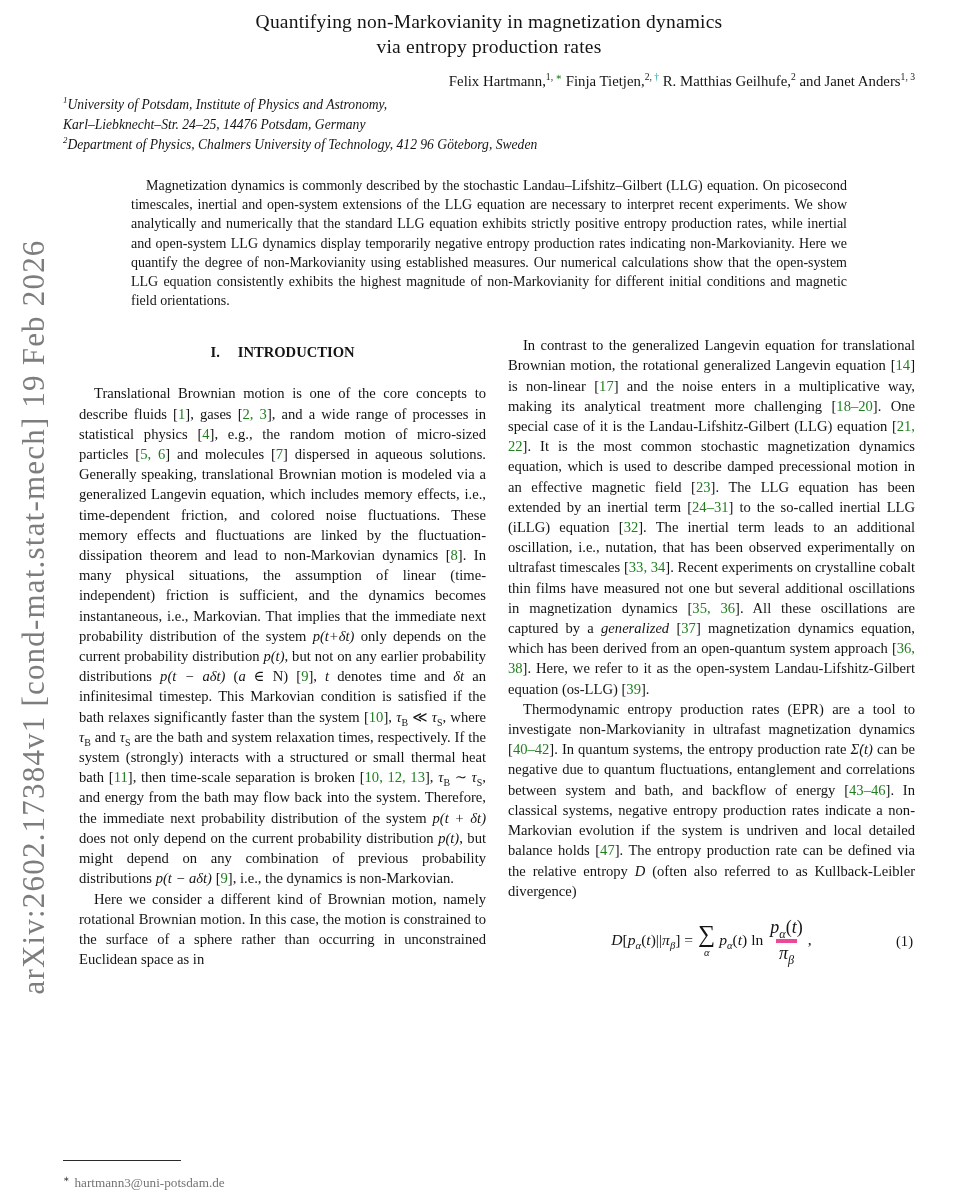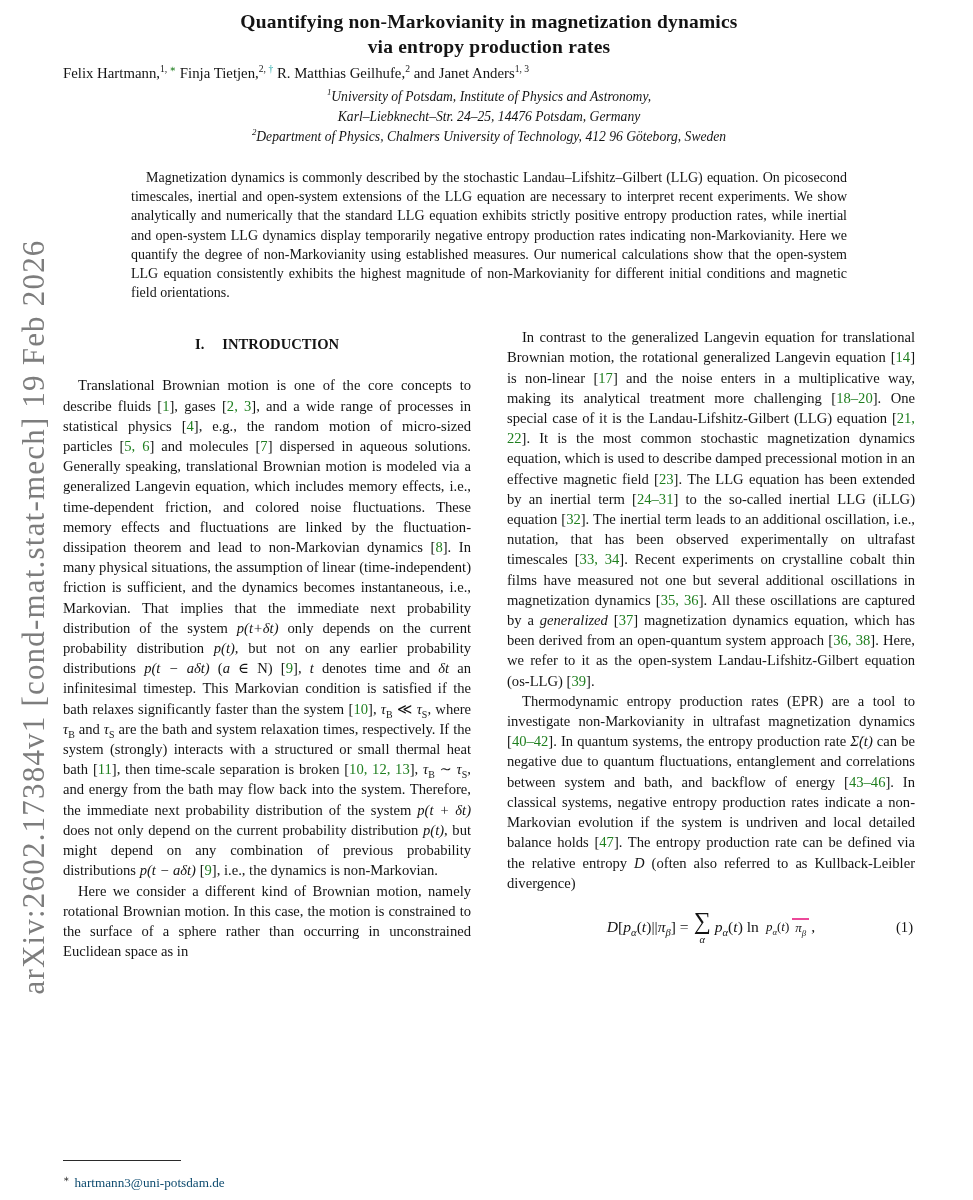--- a/index.html
+++ b/index.html
@@ -9,57 +9,57 @@
     overflow:hidden;
   }
   .watermark{
     position:absolute;left:16px;top:1052px;
     transform:rotate(-90deg);transform-origin:0 0;
     font-size:31px;color:#7d7d7d;white-space:nowrap;letter-spacing:1.2px;
     width:870px;text-align:center;
   }
   .content{position:absolute;left:63px;top:0;width:852px;}
   .title{
-    margin:9px 0 0;text-align:center;font-size:19.5px;font-weight:bold;
+    margin:9px 0 0;text-align:center;font-size:19.5px;font-weight:normal;
     line-height:1.3;letter-spacing:0.2px;
   }
-  .authors{text-align:left;font-size:14.8px;margin-top:5px;}
-  .affils{text-align:center;font-style:italic;font-size:13.6px;line-height:1.48;margin-top:5px;}
+  .authors{text-align:right;font-size:14.8px;margin-top:13px;}
+  .affils{text-align:left;font-style:italic;font-size:13.6px;line-height:1.48;margin-top:5px;}
   .affils .line{display:block;}
   .abstract{
     margin:21px auto 0;width:716px;text-align:justify;font-size:14px;
     line-height:1.37;text-indent:15px;hyphens:auto;-webkit-hyphens:auto;
   }
-  .columns{display:flex;gap:36px;margin-top:25px;}
+  .columns{display:flex;gap:22px;margin-top:25px;margin-left:16px;}
   .col{width:415px;text-align:justify;font-size:14.6px;line-height:20.2px;hyphens:auto;-webkit-hyphens:auto;}
   .col p{margin:0;}
   .col p.indent{text-indent:15px;}
   .sec-head{text-align:center;font-weight:bold;font-size:14.6px;margin:7px 0 21px;}
   .sec-head .gap{display:inline-block;width:18px;}
   sup{font-size:0.65em;line-height:0;}
   sub{font-size:0.68em;line-height:0;}
   .it{font-style:italic;}
   .cite,.green{color:#1e7e1e;}
   .teal{color:#18a5a5;}
   .equation{
     position:relative;display:flex;justify-content:center;align-items:center;
     margin:16px 0 17px;font-size:15.6px;text-align:center;
   }
   .eq-num{position:absolute;right:2px;top:50%;transform:translateY(-50%);font-size:14.6px;}
   .sum{display:inline-flex;flex-direction:column;align-items:center;line-height:1;margin:0 4px 0 5px;}
   .sum .sym{font-size:24px;font-weight:normal;}
   .sum .ss{font-size:10.5px;font-style:italic;margin-top:2px;}
-  .frac{display:inline-flex;flex-direction:row;align-items:center;vertical-align:middle;margin:0 2px 0 4px;line-height:1.2;font-size:13px;}
-  .frac .den{border-top:2px solid #ec4899;padding:0 3px;}
+  .frac{display:inline-flex;flex-direction:column;align-items:center;vertical-align:middle;margin:0 2px 0 4px;line-height:1.2;font-size:18px;}
+  .frac .den{border-top:4px solid #ec4899;padding:0 3px;}
   .frac .num{padding:0 3px;}
   .footnote-area{position:absolute;left:63px;bottom:6px;font-size:13.2px;width:420px;}
   .fn-rule{width:118px;border-top:1.4px solid #2a2a2a;margin-bottom:11px;}
   .fn{line-height:1.62;}
   .fn .mark{font-size:9.5px;vertical-align:super;margin-right:5px;color:#141414;}
-  .fn .email{color:#0c4a6e;cursor:pointer;}
+  .fn .email{color:#737373;cursor:pointer;}
 </style>
 </head>
 <body>
 
 <div class="page">
 
   <div class="watermark">arXiv:2602.17384v1  [cond-mat.stat-mech]  19 Feb 2026</div>
 
   <div class="content">
 

